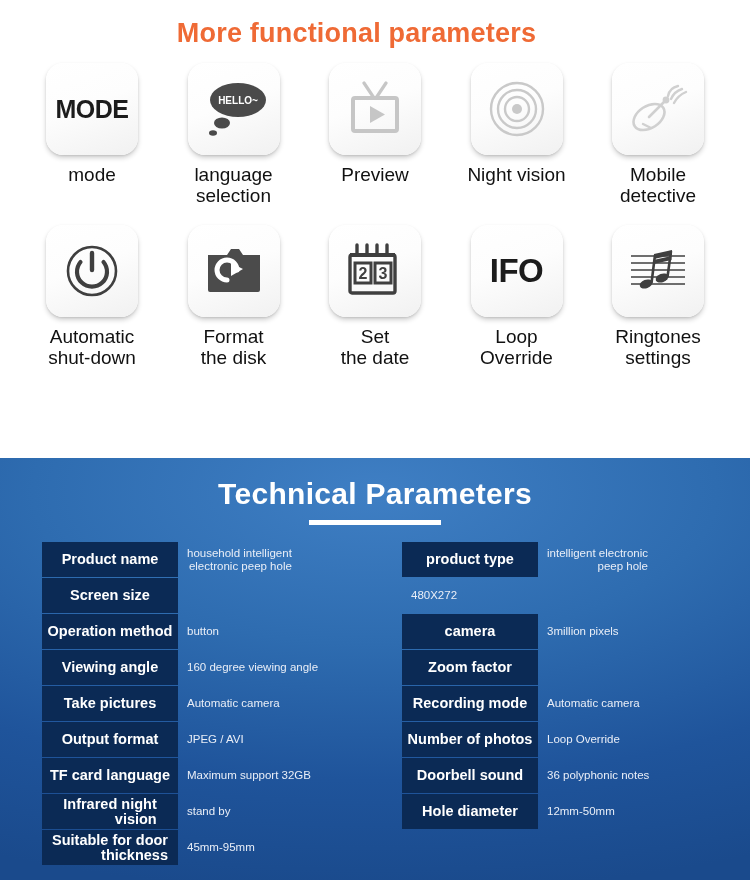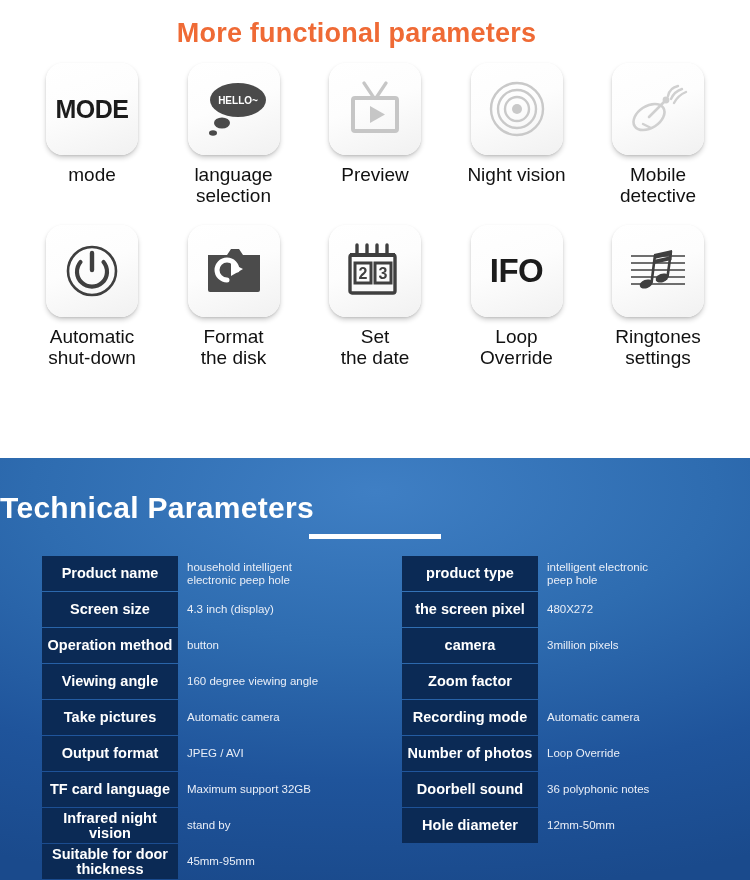--- a/index.html
+++ b/index.html
@@ -95,25 +95,25 @@
     top: 458px;
     left: 0;
     width: 750px;
     height: 422px;
     background:
       radial-gradient(ellipse 120% 95% at 50% 8%, #3f7fc4 0%, #2e6cb0 38%, #1f549b 72%, #1a4a8c 100%);
     box-sizing: border-box;
   }
 
   .tech-title {
-    text-align: left;
+    text-align: center;
     color: #ffffff;
     font-size: 30px;
     font-weight: bold;
-    padding-top: 33px;
+    padding-top: 19px;
     margin: 0;
     letter-spacing: 0.3px;
     font-family: "Liberation Sans", sans-serif;
   }
 
   .title-underline {
     width: 132px;
     height: 5px;
     background: #ffffff;
     margin: 9px auto 0 auto;
@@ -143,39 +143,40 @@
   .spec-label {
     width: 136px;
     min-width: 136px;
     background: #0b2a55;
     color: #ffffff;
     font-size: 14.5px;
     font-weight: bold;
     display: flex;
     align-items: center;
     justify-content: center;
-    text-align: center;
+    text-align: right;
     line-height: 15px;
     box-sizing: border-box;
     padding: 0 3px;
     white-space: pre-line;
     font-family: "Liberation Sans", sans-serif;
   }
 
   .spec-value {
     flex: 1;
     color: #e9eef7;
     font-size: 11.5px;
     line-height: 13px;
     display: flex;
     align-items: center;
     padding-left: 9px;
     box-sizing: border-box;
     white-space: pre-line;
     font-family: "Liberation Sans", sans-serif;
+    text-align: right;
   }
 </style>
 </head>
 <body>
 
 <div class="features-section">
 
   <h1 class="features-title">More functional parameters</h1>
 
   <div class="icon-rows">
@@ -329,21 +330,20 @@
   <div class="tables-wrap">
 
     <div class="spec-table left-table">
       <div class="spec-row">
         <div class="spec-label">Product name</div>
         <div class="spec-value">household intelligent
 electronic peep hole</div>
       </div>
       <div class="spec-row">
         <div class="spec-label">Screen size</div>
-        <div class="spec-value">4.3 inch (display)</div>
       </div>
       <div class="spec-row">
         <div class="spec-label">Operation method</div>
         <div class="spec-value">button</div>
       </div>
       <div class="spec-row">
         <div class="spec-label">Viewing angle</div>
         <div class="spec-value">160 degree viewing angle</div>
       </div>
       <div class="spec-row">
@@ -370,21 +370,20 @@
       </div>
     </div>
 
     <div class="spec-table right-table">
       <div class="spec-row">
         <div class="spec-label">product type</div>
         <div class="spec-value">intelligent electronic
 peep hole</div>
       </div>
       <div class="spec-row">
-        <div class="spec-label">the screen pixel</div>
         <div class="spec-value">480X272</div>
       </div>
       <div class="spec-row">
         <div class="spec-label">camera</div>
         <div class="spec-value">3million pixels</div>
       </div>
       <div class="spec-row">
         <div class="spec-label">Zoom factor</div>
       </div>
       <div class="spec-row">

